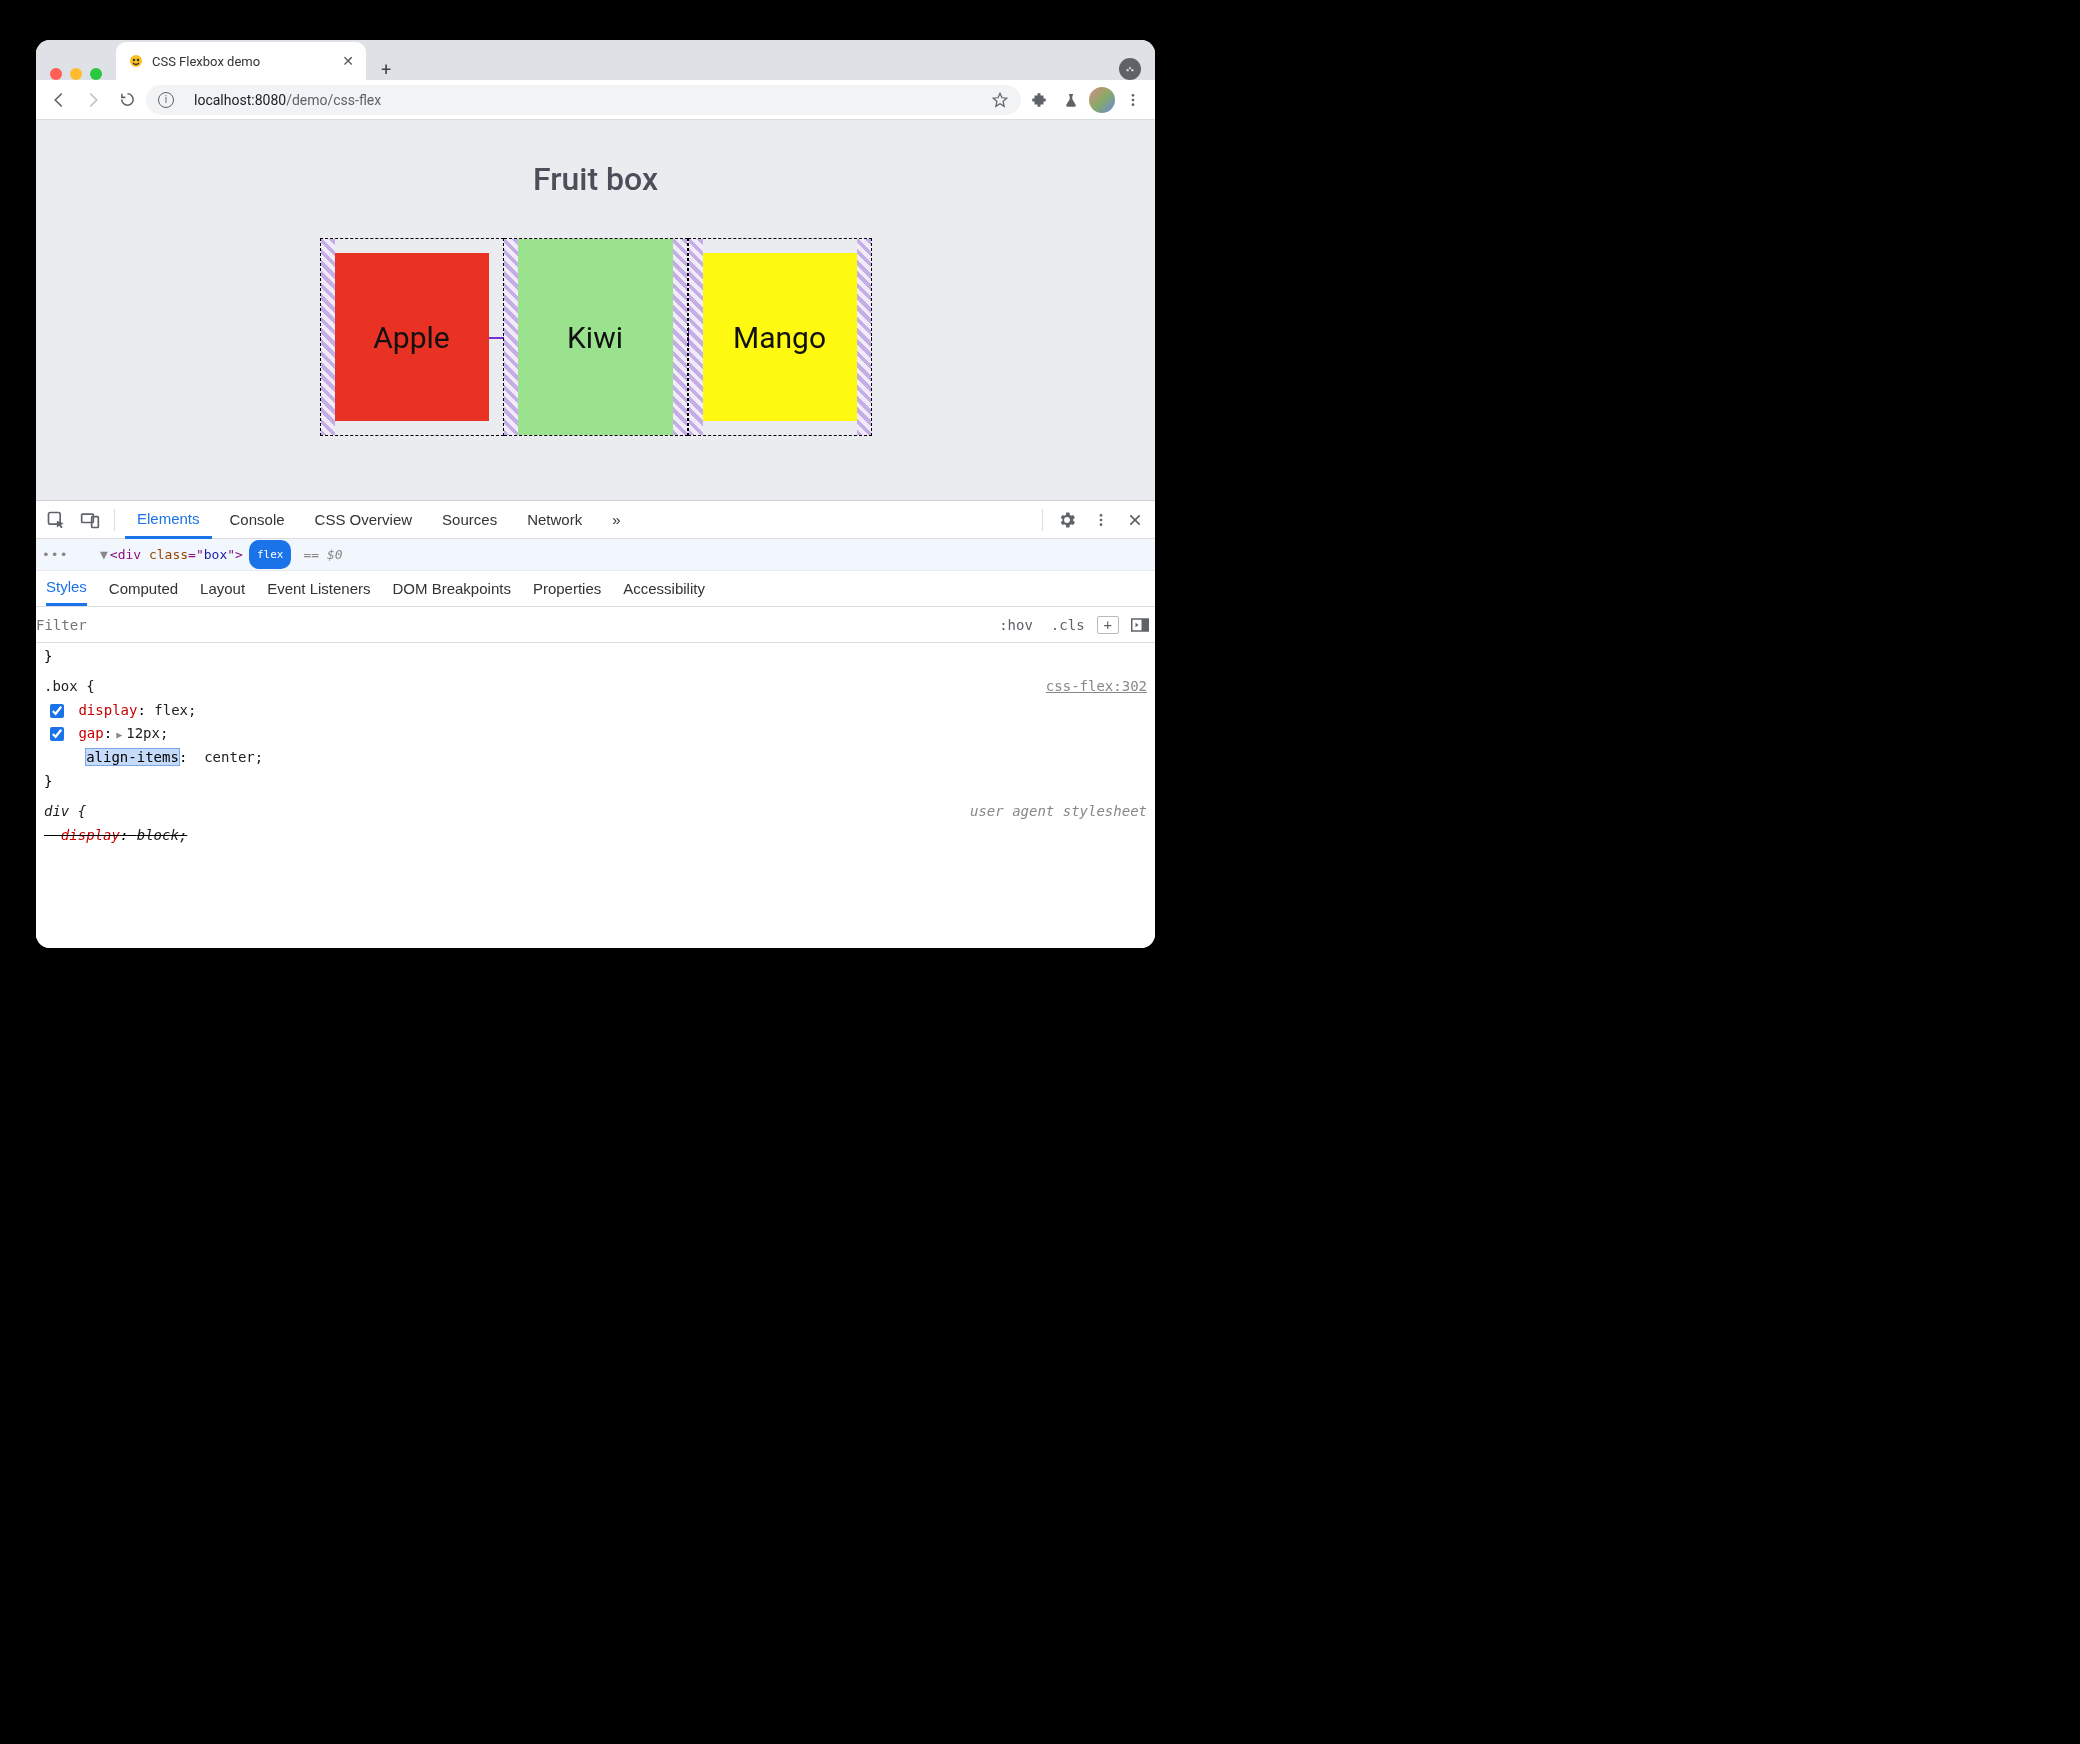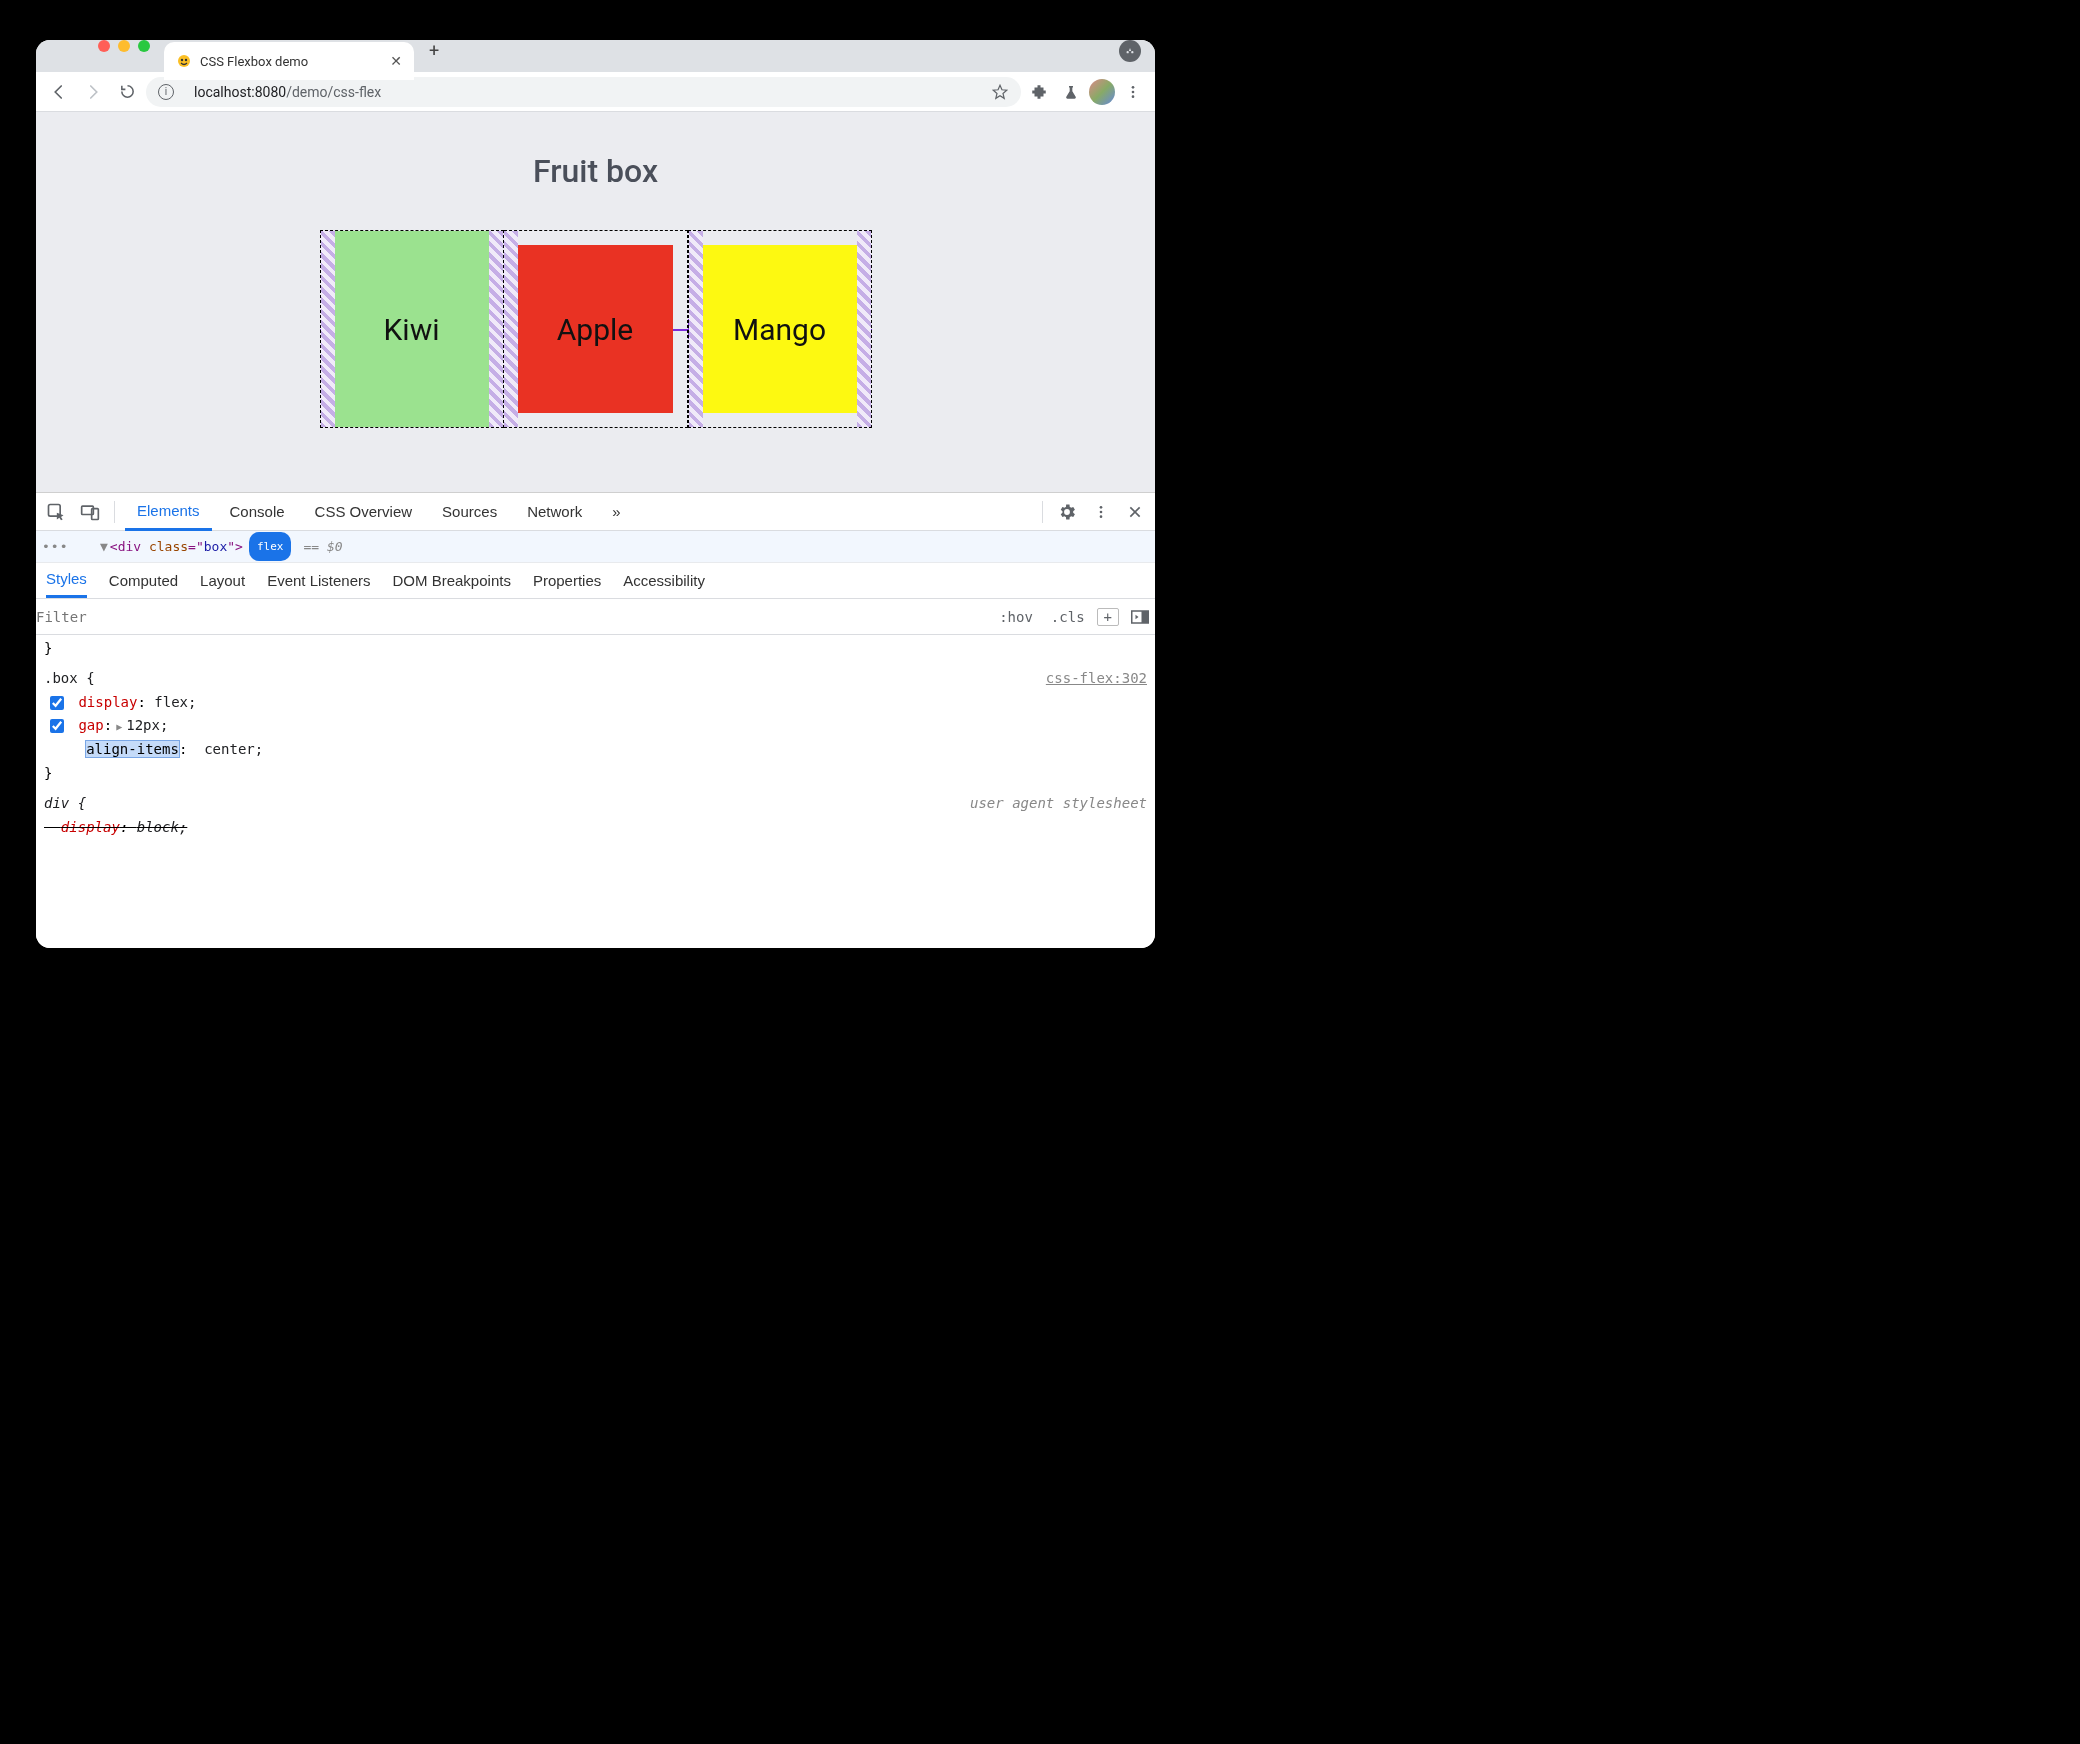--- a/index.html
+++ b/index.html
@@ -17,26 +17,25 @@
       background: #fff;
       border-radius: 14px;
       overflow: hidden;
       box-shadow: 0 20px 60px rgba(0,0,0,.5);
       display: flex;
       flex-direction: column;
     }
 
     
     .tabstrip {
-      height: 32px;
+      height: 40px;
       background: #dee1e5;
       display: flex;
-      align-items: flex-start;
+      align-items: flex-end;
       position: relative;
-      padding-left: 48px;
     }
     .traffic { display:flex; gap:8px; padding-left:14px; padding-right:14px; }
     .tl-dot { width:12px; height:12px; border-radius:50%; }
     .tl-close{background:#ff5f57;}
     .tl-min{background:#febc2e;}
     .tl-max{background:#29c840;}
     .tab {
       height: 38px; margin-top:2px;
       background:#fff;
       border-radius: 10px 10px 0 0;
@@ -251,26 +250,26 @@
     </div>
   </div>
 
   <div class="viewport">
     <h1>Fruit box</h1>
     <div class="fruit-row">
       <div class="axis-line"></div>
 
       <div class="fruit-cell">
         <div class="pad-l"></div>
+        <div class="fruit-box fb-apple">Apple</div>
+      </div>
+      <div class="fruit-cell">
+        <div class="pad-l"></div>
           <div class="pad-r"></div>
         <div class="fruit-box fb-kiwi">Kiwi</div>
-      </div>
-      <div class="fruit-cell">
-        <div class="pad-l"></div>
-        <div class="fruit-box fb-apple">Apple</div>
       </div>
       <div class="axis-tick" style="left:368px"></div>
       <div class="fruit-cell">
         <div class="pad-l"></div>
           <div class="pad-r"></div>
         <div class="fruit-box fb-mango">Mango</div>
       </div>
     </div>
   </div>
 

